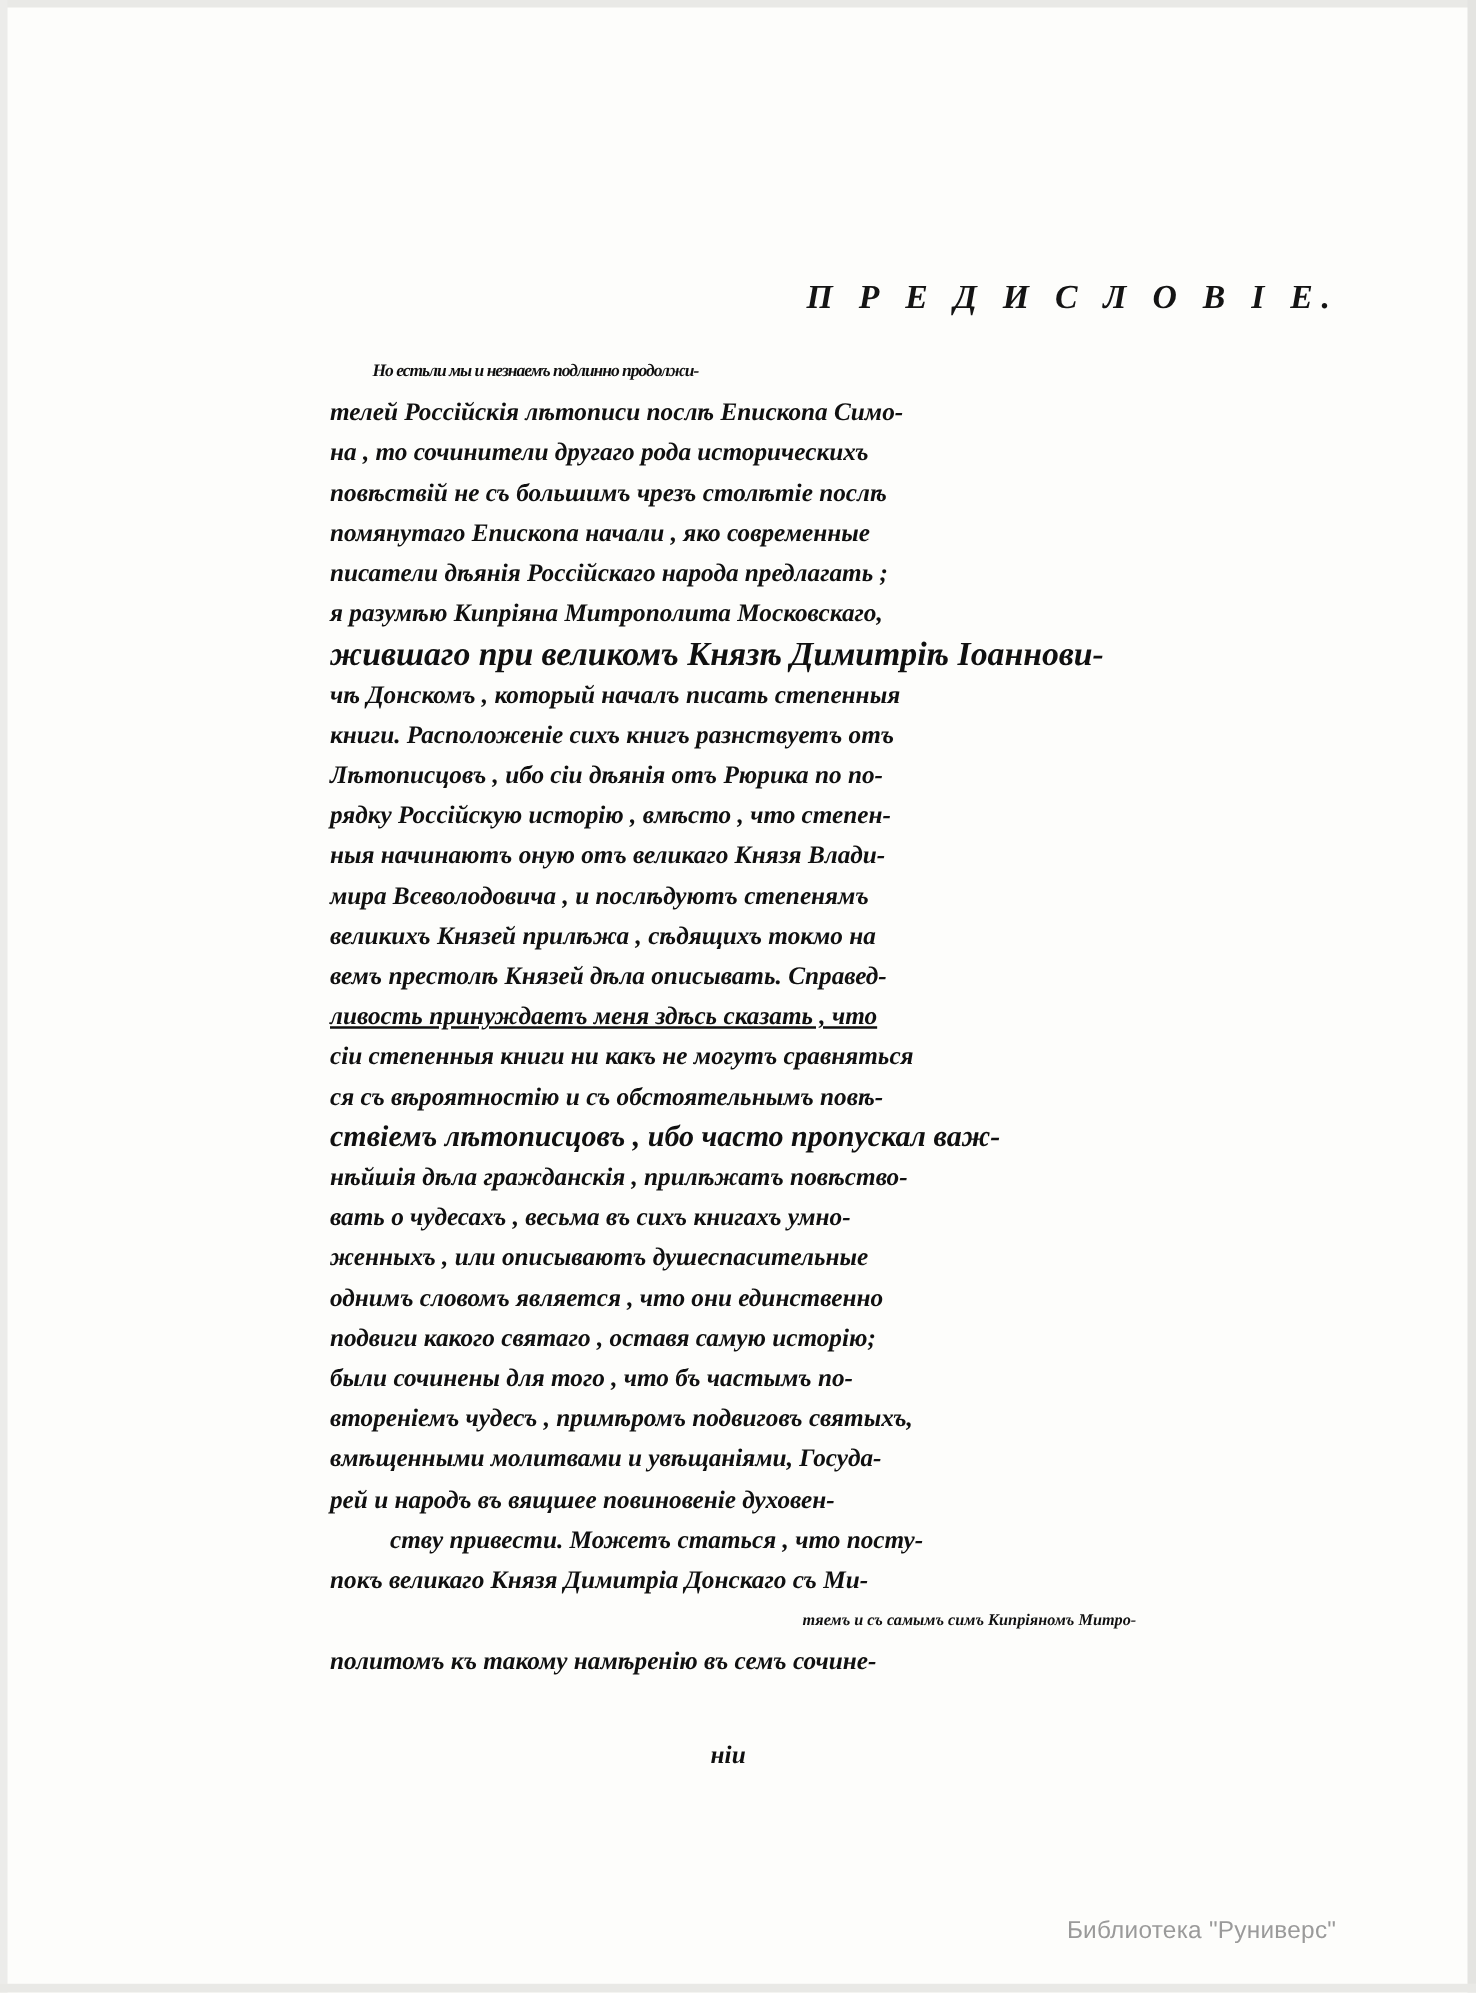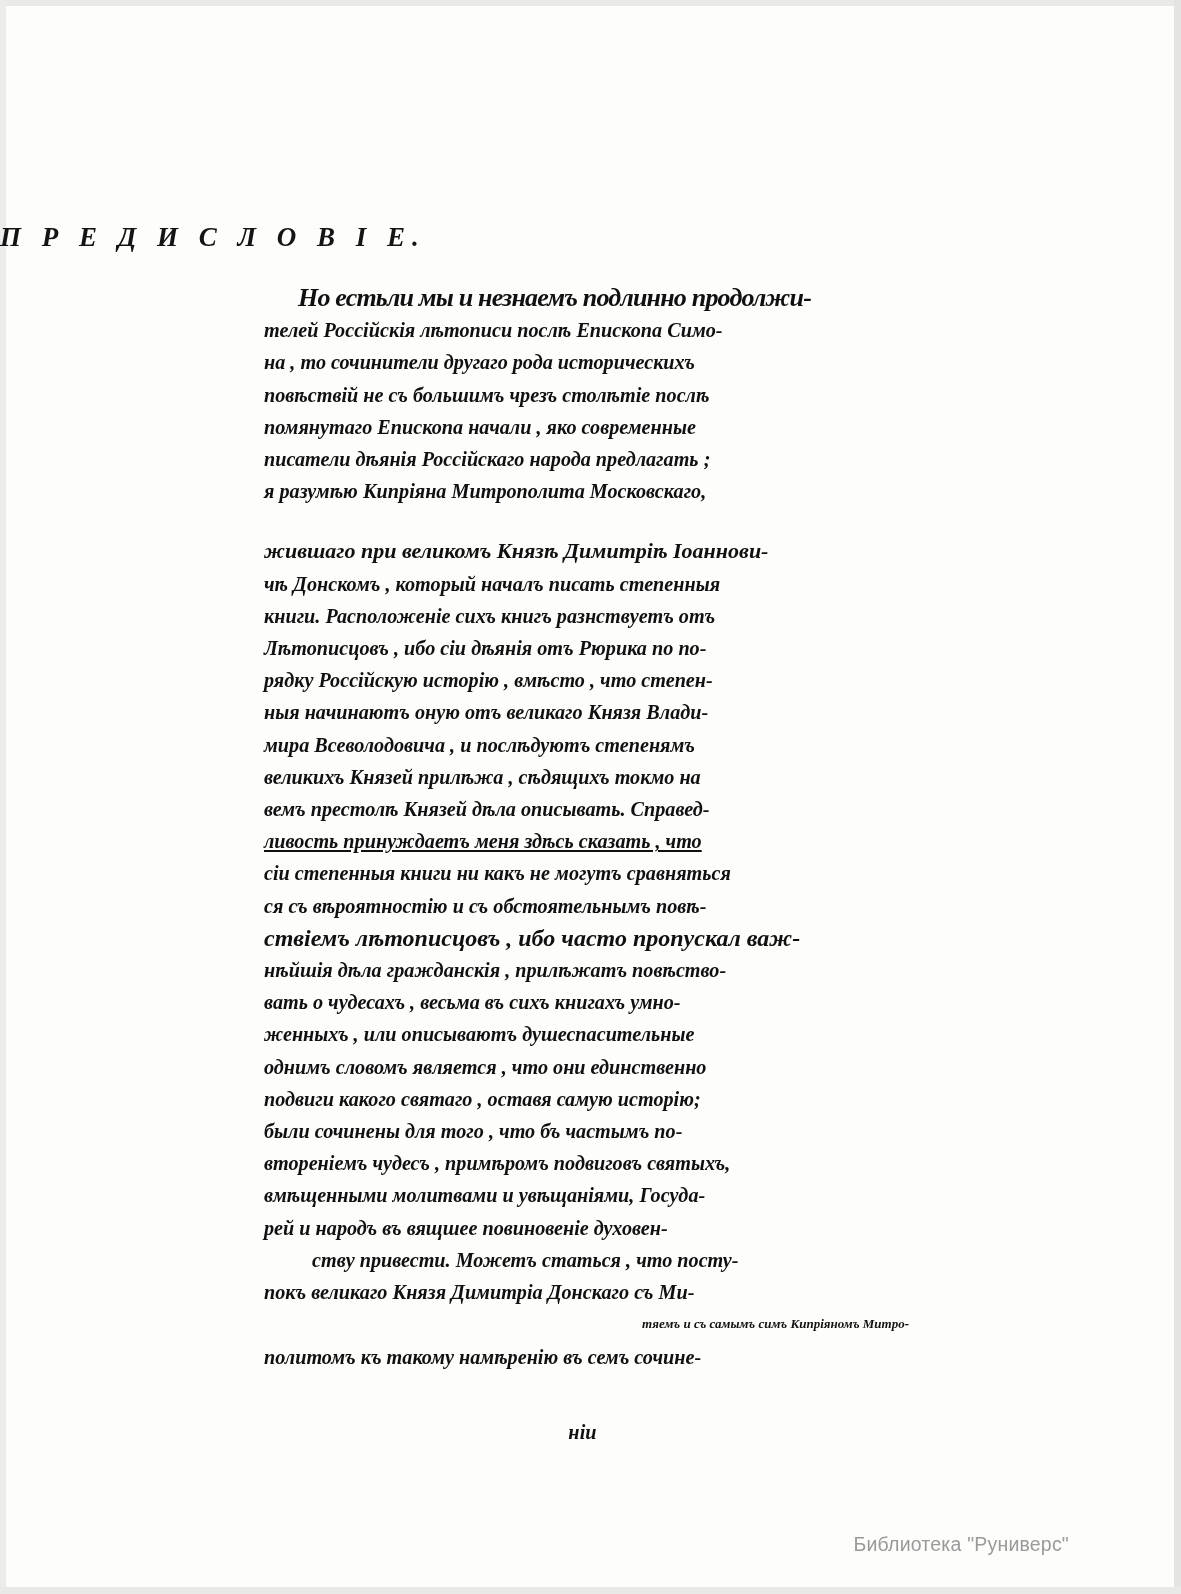--- a/index.html
+++ b/index.html
@@ -37,21 +37,21 @@
   .scan-edge-bottom {
     position: absolute; left: 0; bottom: 0; width: 1181px; height: 7px;
     background: #e9e9e6;
   }
 
   .heading {
     position: absolute;
     left: 0;
     top: 222px;
     width: 1071px;
-    text-align: left;
+    text-align: right;
     font-family: "Liberation Serif", serif;
     font-size: 27px;
     font-weight: bold;
     letter-spacing: 7px;
     color: #141414;
     font-style: italic;
   }
 
   .body-block {
     position: absolute;
@@ -94,28 +94,28 @@
 
 <div class="page">
   <div class="scan-edge-top"></div>
   <div class="scan-edge-left"></div>
   <div class="scan-edge-right"></div>
   <div class="scan-edge-bottom"></div>
 
   <div class="heading">П Р Е Д И С Л О В І Е.</div>
 
   <div class="body-block">
-    <div class="line indent" style="font-size: 26px; letter-spacing: -0.81px;">Но естьли мы и незнаемъ подлинно продолжи-</div>
+    <div class="line indent" style="font-size: 14px; letter-spacing: -0.81px;">Но естьли мы и незнаемъ подлинно продолжи-</div>
     <div class="line" style="font-size: 20.2px; letter-spacing: 0px;">телей Россійскія лѣтописи послѣ Епископа Симо-</div>
     <div class="line" style="font-size: 20.2px; letter-spacing: 0px;">на , то сочинители другаго рода историческихъ</div>
     <div class="line" style="font-size: 20.2px; letter-spacing: 0px;">повѣствій не съ большимъ чрезъ столѣтіе послѣ</div>
     <div class="line" style="font-size: 20.2px; letter-spacing: 0px;">помянутаго Епископа начали , яко современные</div>
     <div class="line" style="font-size: 20.2px; letter-spacing: 0px;">писатели дѣянія Россійскаго народа предлагать ;</div>
     <div class="line" style="font-size: 20.2px; letter-spacing: 0px;">я разумѣю Кипріяна Митрополита Московскаго,</div>
-    <div class="line" style="font-size: 22px; letter-spacing: 0px; margin-top: 28px;">жившаго при великомъ Князѣ Димитріѣ Іоаннови-</div>
+    <div class="line" style="font-size: 27px; letter-spacing: 0px;">жившаго при великомъ Князѣ Димитріѣ Іоаннови-</div>
     <div class="line" style="font-size: 20.2px; letter-spacing: 0px;">чѣ Донскомъ , который началъ писать степенныя</div>
     <div class="line" style="font-size: 20.2px; letter-spacing: 0px;">книги. Расположеніе сихъ книгъ разнствуетъ отъ</div>
     <div class="line" style="font-size: 20.2px; letter-spacing: 0px;">Лѣтописцовъ , ибо сіи дѣянія отъ Рюрика по по-</div>
     <div class="line" style="font-size: 20.2px; letter-spacing: 0px;">рядку Россійскую исторію , вмѣсто , что степен-</div>
     <div class="line" style="font-size: 20.2px; letter-spacing: 0px;">ныя начинаютъ оную отъ великаго Князя Влади-</div>
     <div class="line" style="font-size: 20.2px; letter-spacing: 0px;">мира Всеволодовича , и послѣдуютъ степенямъ</div>
     <div class="line" style="font-size: 20.2px; letter-spacing: 0px;">великихъ Князей прилѣжа , сѣдящихъ токмо на</div>
     <div class="line" style="font-size: 20.2px; letter-spacing: 0px;">вемъ престолѣ Князей дѣла описывать. Справед-</div>
     <div class="line" style="font-size: 20.2px; letter-spacing: 0px; text-decoration: underline;">ливость принуждаетъ меня здѣсь сказать , что</div>
     <div class="line" style="font-size: 20.2px; letter-spacing: 0px;">сіи степенныя книги ни какъ не могутъ сравняться</div>

